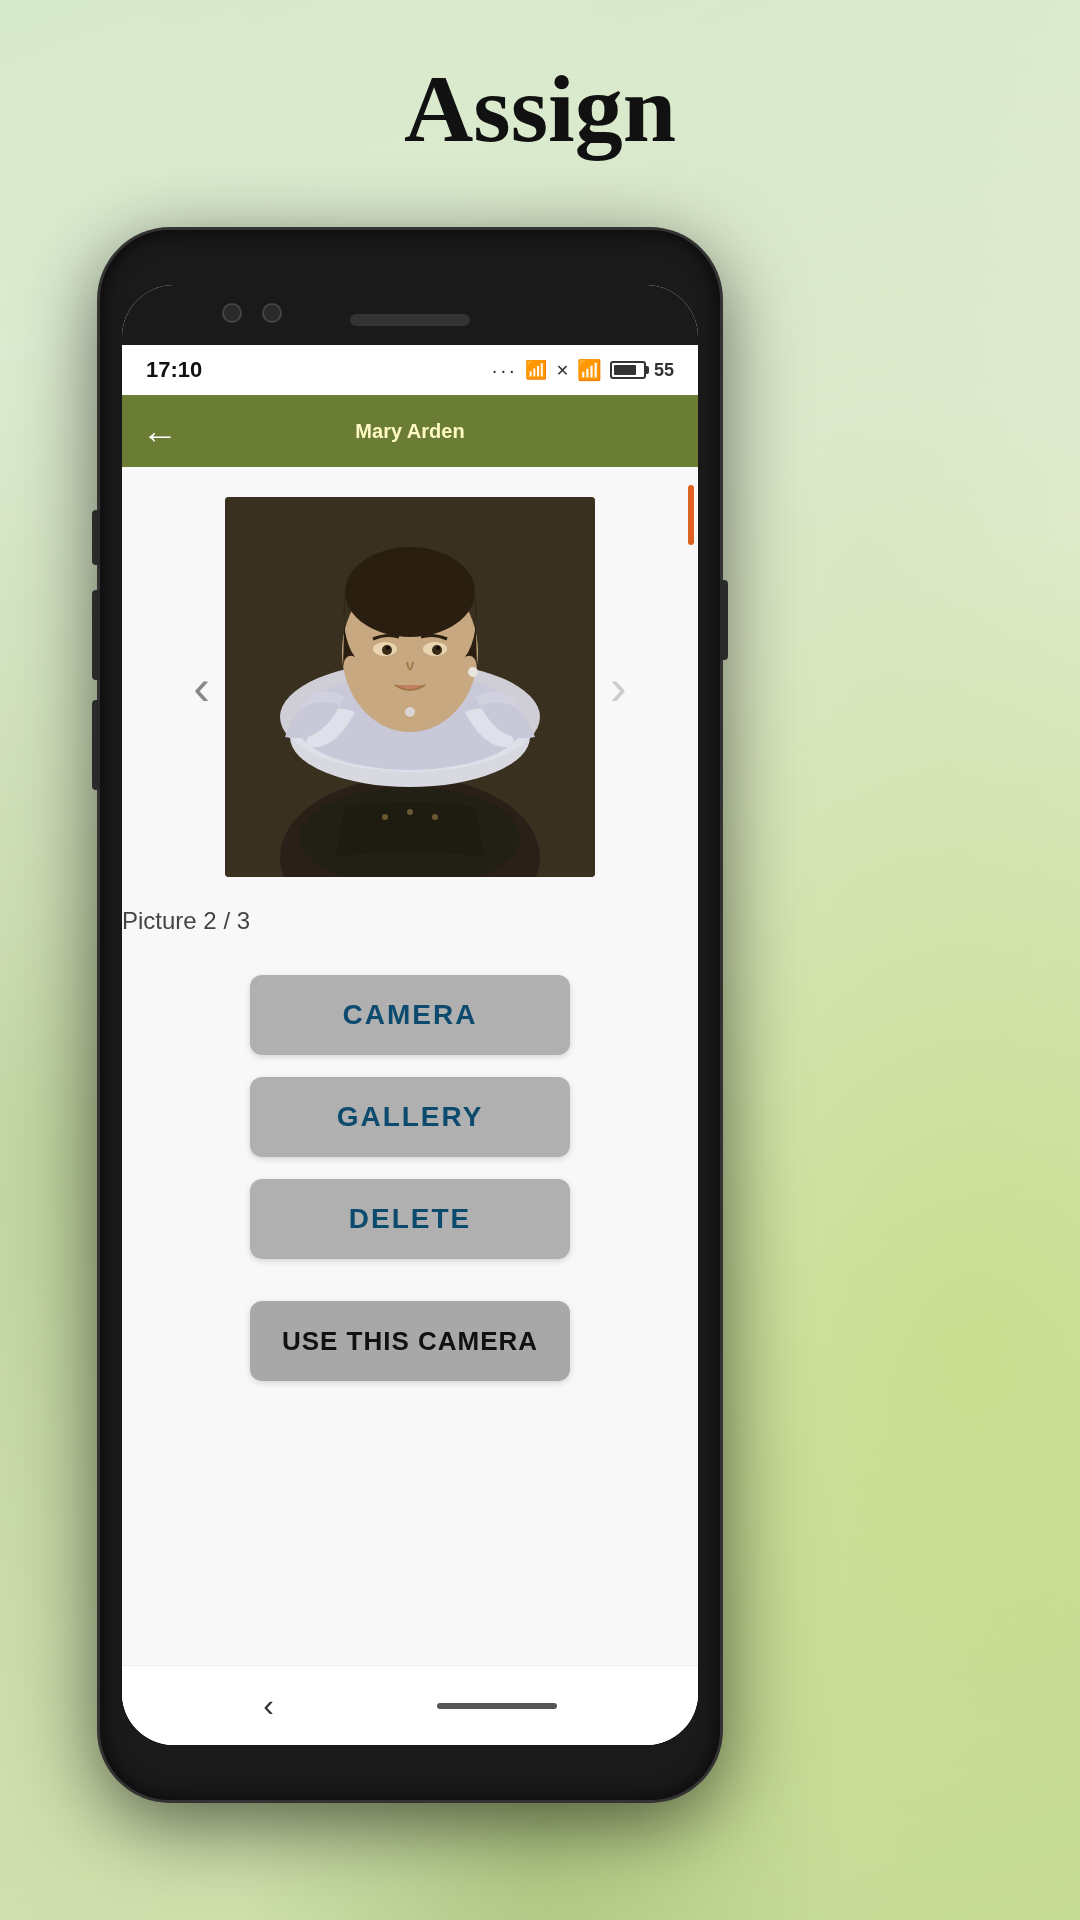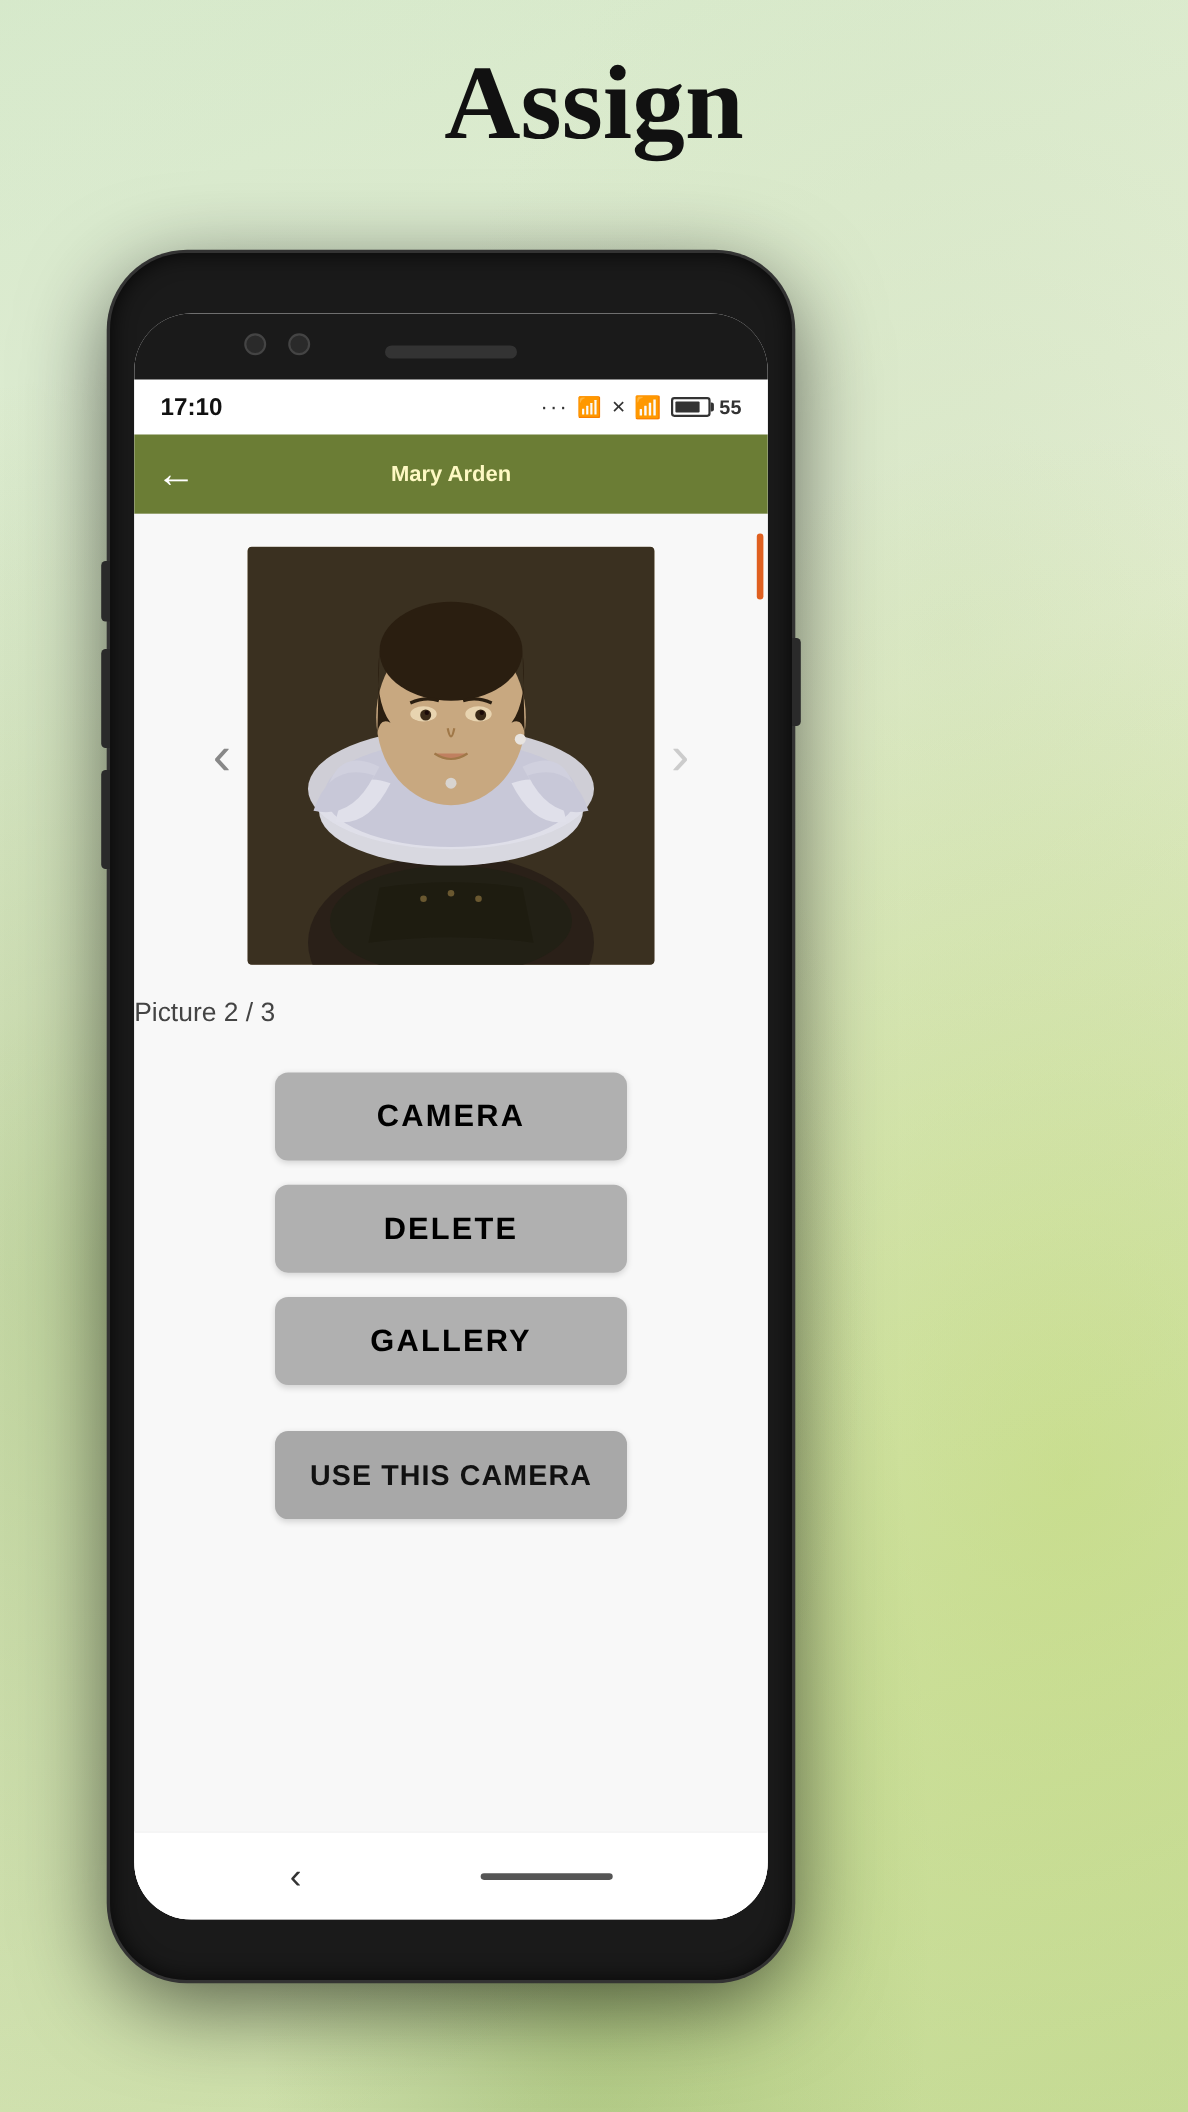--- a/index.html
+++ b/index.html
@@ -24,21 +24,21 @@
         radial-gradient(ellipse at 50% 90%, rgba(100,140,50,0.3) 0%, transparent 40%),
         radial-gradient(ellipse at 80% 30%, rgba(200,220,180,0.4) 0%, transparent 40%),
         radial-gradient(ellipse at 10% 20%, rgba(220,235,210,0.5) 0%, transparent 40%),
         linear-gradient(160deg, #d4e8c8 0%, #e8f0d8 40%, #c8dca0 100%);
       z-index: 0;
     }
 
     
     .page-title {
       position: absolute;
-      top: 40px;
+      top: 56px;
       left: 0;
       width: 100%;
       text-align: center;
       font-size: 96px;
       font-weight: 900;
       color: #111;
       line-height: 1.1;
       z-index: 10;
       font-family: Georgia, serif;
     }
@@ -299,21 +299,21 @@
     }
 
     .action-btn {
       width: 320px;
       height: 80px;
       background: #b0b0b0;
       border: none;
       border-radius: 12px;
       font-size: 28px;
       font-weight: 600;
-      color: #000000;
+      color: #0c4a6e;
       letter-spacing: 2px;
       cursor: pointer;
       display: flex;
       align-items: center;
       justify-content: center;
       box-shadow: 0 2px 6px rgba(0,0,0,0.15);
     }
 
     .use-btn {
       width: 320px;
@@ -484,22 +484,22 @@
           </svg>
         </div>
 
         <span class="nav-arrow right">›</span>
       </div>
 
       <div class="picture-counter">Picture 2 / 3</div>
 
       <div class="buttons-section">
         <button class="action-btn">CAMERA</button>
+        <button class="action-btn">GALLERY</button>
         <button class="action-btn">DELETE</button>
-        <button class="action-btn">GALLERY</button>
         <button class="use-btn">USE THIS CAMERA</button>
       </div>
 
       <div class="phone-bottom-nav">
         <span class="nav-back-arrow">‹</span>
         <div class="nav-home-bar"></div>
       </div>
 
     </div>
   </div>

